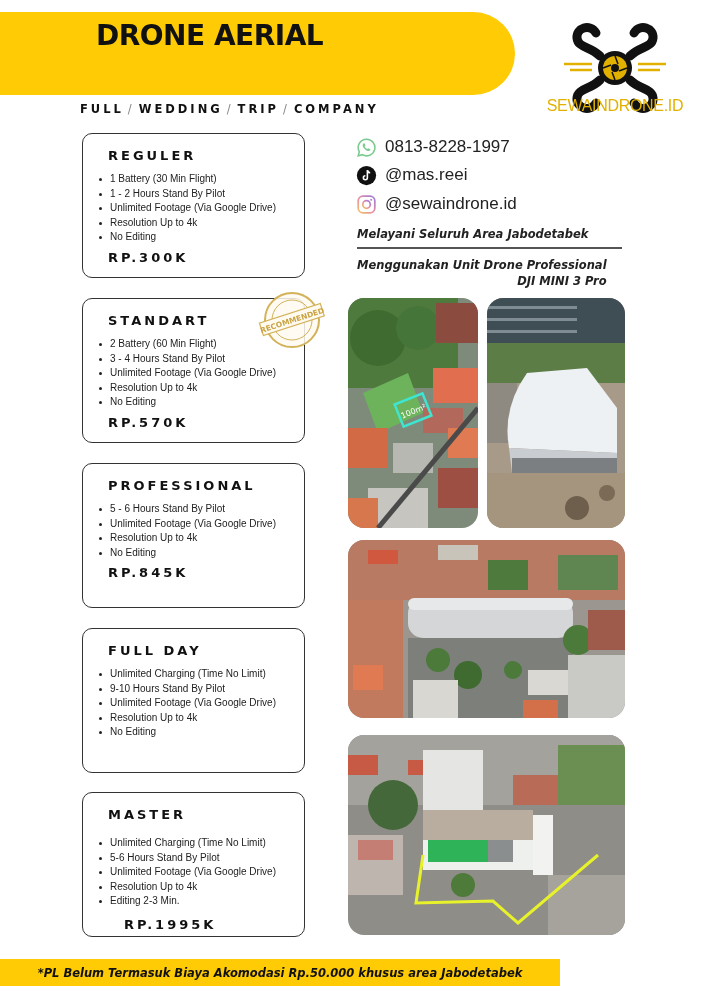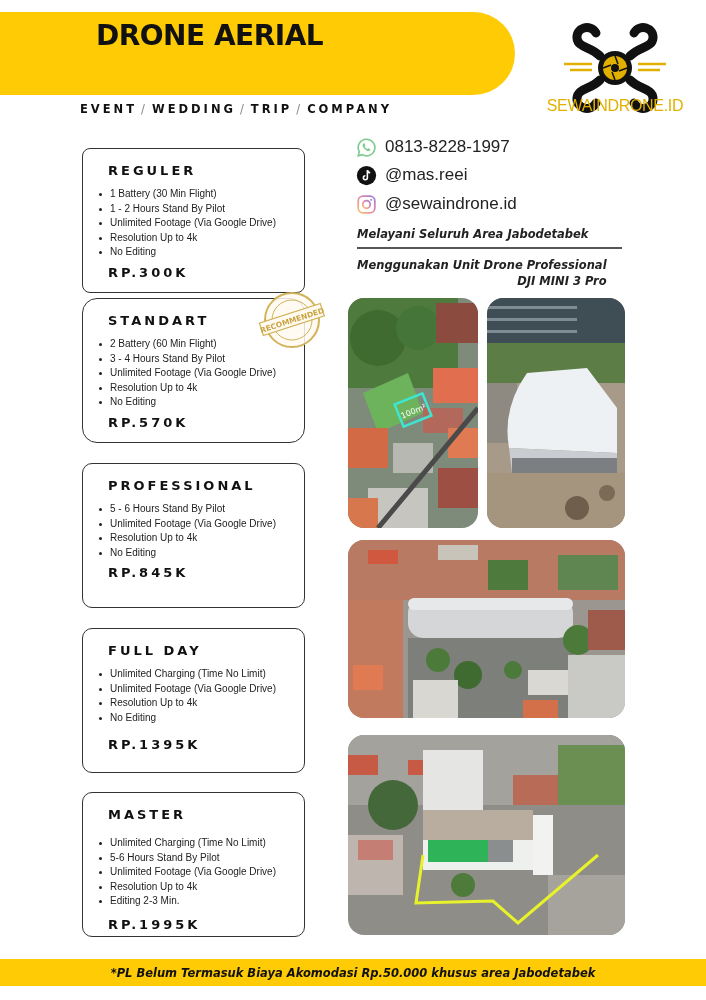--- a/index.html
+++ b/index.html
@@ -58,37 +58,37 @@
   .tagline2 {
     position: absolute; left: 357px; font-family: "DejaVu Sans", sans-serif;
     font-weight: bold; font-style: italic; font-size: 11.5px; color: #222; line-height: 16px;
   }
   .divider { position: absolute; left: 357px; top: 247px; width: 265px; height: 1.5px; background: #555; }
 
   .photo { position: absolute; border-radius: 16px; overflow: hidden; }
   .photo svg { width: 100%; height: 100%; display: block; }
 
   .footer-bar {
-    position: absolute; left: 0; top: 959px; width: 706px; height: 27px; background: #FFCB05;
+    position: absolute; left: 0; top: 959px; width: 560px; height: 27px; background: #FFCB05;
     display: flex; align-items: center; justify-content: center;
   }
   .footer-text {
     font-family: "DejaVu Sans", sans-serif; font-weight: bold; font-style: italic;
     font-size: 11.5px; color: #111;
   }
 </style>
 </head>
 <body>
 
 <div class="header-bar"></div>
 <div class="title">
   <div>DRONE AERIAL</div>
 </div>
 <div class="tagline">
-  <span>EVENT</span><span class="sep">/</span><span>WEDDING</span><span class="sep">/</span><span>TRIP</span><span class="sep">/</span><span>COMPANY</span>
+  <span>FULL</span><span class="sep">/</span><span>WEDDING</span><span class="sep">/</span><span>TRIP</span><span class="sep">/</span><span>COMPANY</span>
 </div>
 
 <div class="logo">
   <svg viewBox="0 0 110 100">
     <g fill="none" stroke="#111" stroke-width="9" stroke-linecap="round">
       <path d="M40 38 C30 28 18 30 17 20 C16 10 30 5 36 15"></path>
       <path d="M70 38 C80 28 92 30 93 20 C94 10 80 5 74 15"></path>
       <path d="M40 62 C30 72 18 70 17 80 C16 90 30 95 36 85"></path>
       <path d="M70 62 C80 72 92 70 93 80 C94 90 80 95 74 85"></path>
     </g>
@@ -104,33 +104,33 @@
     <g stroke="#111" stroke-width="1.5">
       <line x1="55" y1="38" x2="58" y2="46"></line>
         <line x1="67" y1="50" x2="59" y2="53"></line>
       <line x1="55" y1="62" x2="52" y2="54"></line>
         <line x1="43" y1="50" x2="51" y2="47"></line>
     </g>
   </svg>
 </div>
 <div class="logo-text">SEWAINDRONE.ID</div>
 
-<div class="card" style="top:148px;height:145px;border-radius:8px;">
+<div class="card" style="top:133px;height:145px;">
   <div class="card-title">REGULER</div>
   <ul>
     <li>1 Battery (30 Min Flight)</li>
     <li>1 - 2 Hours Stand By Pilot</li>
     <li>Unlimited Footage (Via Google Drive)</li>
     <li>Resolution Up to 4k</li>
     <li>No Editing</li>
   </ul>
   <div class="price">RP.300K</div>
 </div>
 
-<div class="card" style="top:298px;height:145px;border-radius:15px;">
+<div class="card" style="top:298px;height:145px;">
   <div class="card-title">STANDART</div>
   <ul>
     <li>2 Battery (60 Min Flight)</li>
     <li>3 - 4 Hours Stand By Pilot</li>
     <li>Unlimited Footage (Via Google Drive)</li>
     <li>Resolution Up to 4k</li>
     <li>No Editing</li>
   </ul>
   <div class="price">RP.570K</div>
 </div>
@@ -154,37 +154,37 @@
     <li>Resolution Up to 4k</li>
     <li>No Editing</li>
   </ul>
   <div class="price">RP.845K</div>
 </div>
 
 <div class="card" style="top:628px;height:145px;">
   <div class="card-title">FULL DAY</div>
   <ul>
     <li>Unlimited Charging (Time No Limit)</li>
+    <li>9-10 Hours Stand By Pilot</li>
     <li>Unlimited Footage (Via Google Drive)</li>
     <li>Resolution Up to 4k</li>
     <li>No Editing</li>
   </ul>
-  <div class="price" style="margin-top:12px;">RP.1395K</div>
 </div>
 
 <div class="card" style="top:792px;height:145px;">
   <div class="card-title">MASTER</div>
   <ul style="margin-top:14px;">
     <li>Unlimited Charging (Time No Limit)</li>
     <li>5-6 Hours Stand By Pilot</li>
     <li>Unlimited Footage (Via Google Drive)</li>
     <li>Resolution Up to 4k</li>
     <li>Editing 2-3 Min.</li>
   </ul>
-  <div class="price" style="margin-top:8px;">RP.1995K</div>
+  <div class="price" style="margin-top:8px;margin-left:16px;">RP.1995K</div>
 </div>
 
 <div class="contact-row" style="top:135px;justify-content:space-between;">
   <svg viewBox="0 0 24 24">
     <path d="M12 2.5a9.5 9.5 0 0 0-8.2 14.3L2.5 21.5l4.8-1.3A9.5 9.5 0 1 0 12 2.5z" fill="none" stroke="#7CCB8E" stroke-width="1.8"></path>
     <path d="M8.5 7.5c.4-.5 1-.5 1.3 0l.9 1.8c.2.4 0 .8-.3 1.1l-.5.5c.6 1.3 1.6 2.3 2.9 2.9l.5-.5c.3-.3.7-.5 1.1-.3l1.8.9c.5.3.5.9 0 1.3-1 1-2.4 1.1-3.6.4-2-1.1-3.5-2.6-4.6-4.6-.6-1.2-.5-2.6.5-3.5z" fill="#7CCB8E"></path>
   </svg>
   <span class="contact-text">0813-8228-1997</span>
 </div>
 <div class="contact-row" style="top:163px;">

